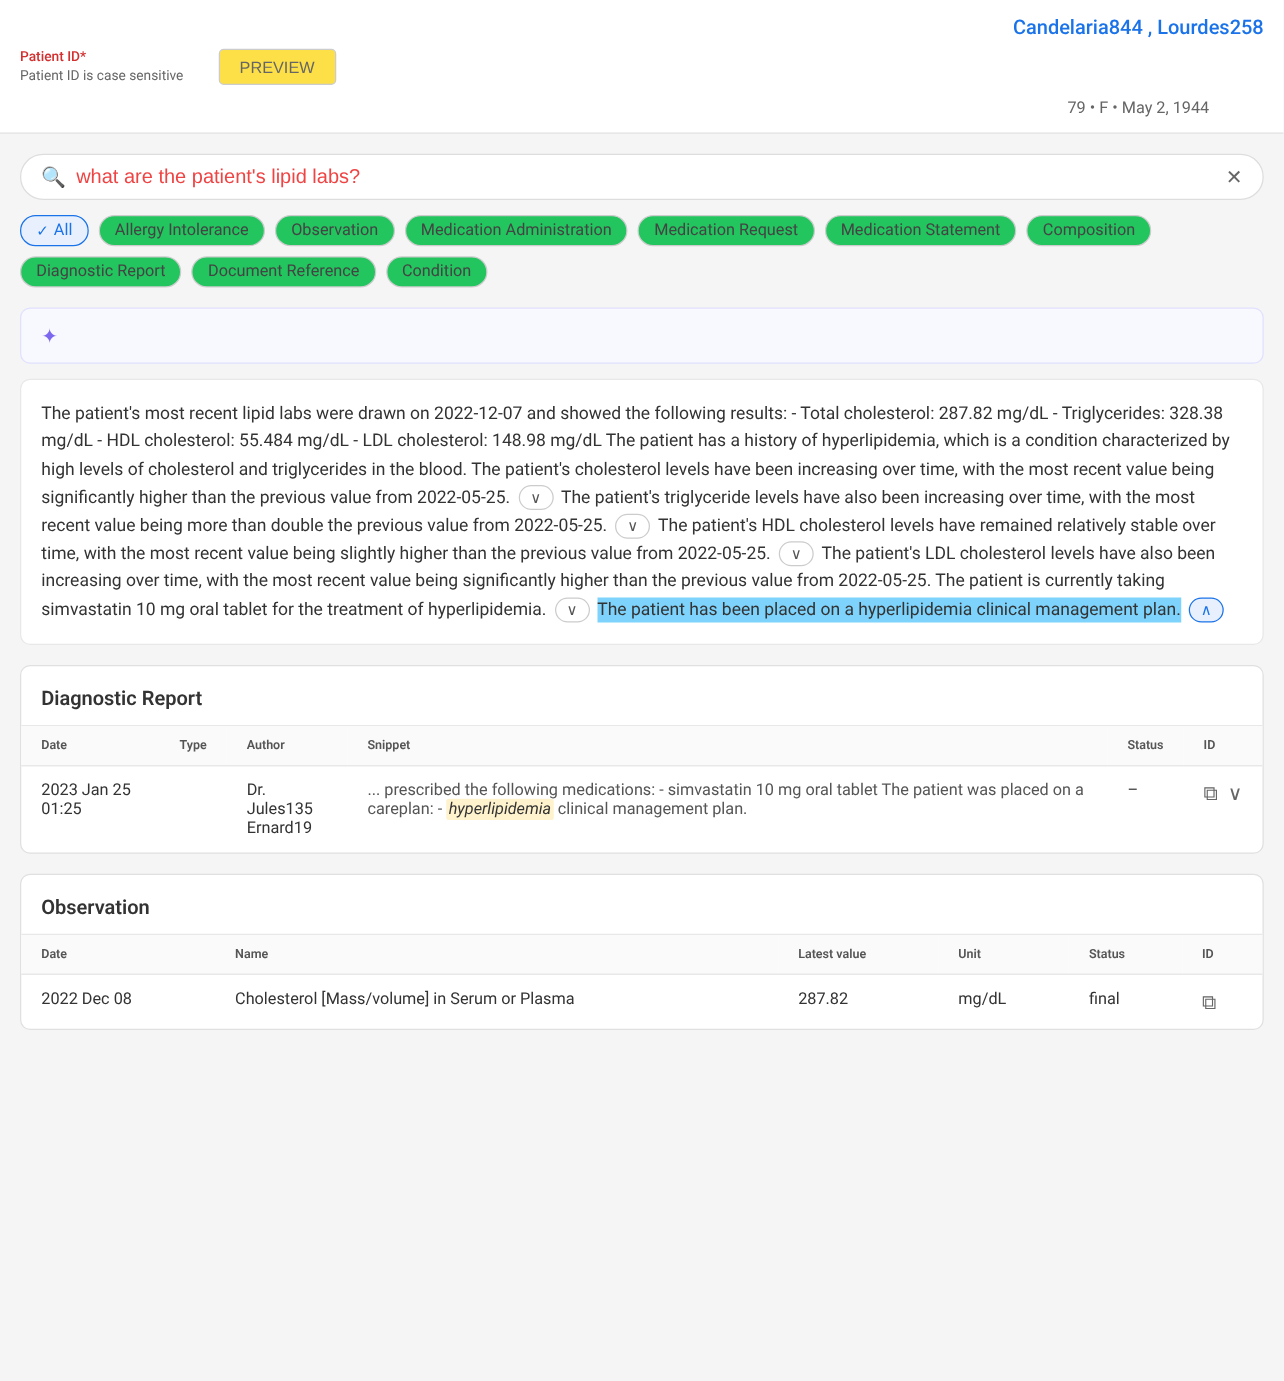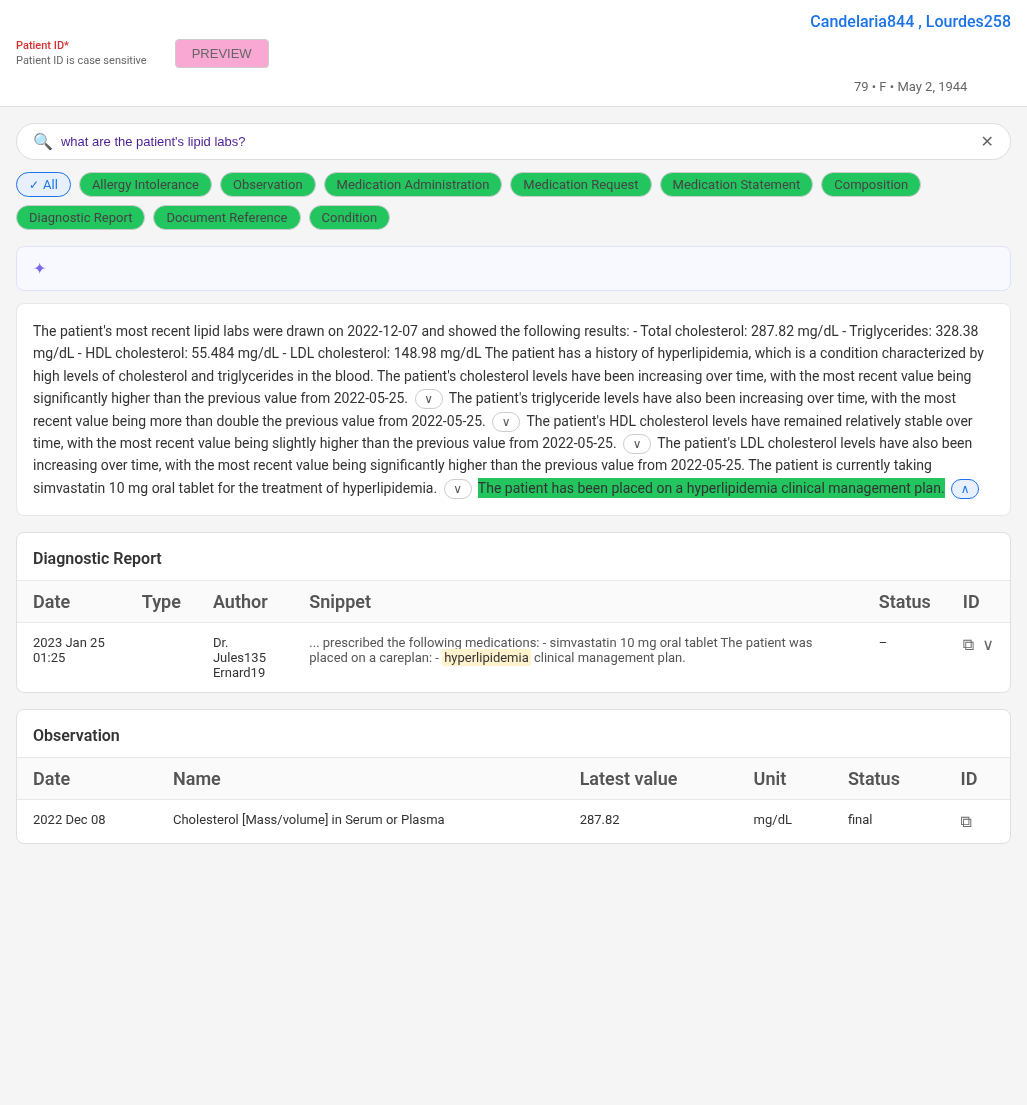--- a/index.html
+++ b/index.html
@@ -45,21 +45,21 @@
       color: #333;
     }
 
     .patient-id-hint {
       font-size: 11px;
       color: #666;
     }
 
     .preview-btn {
       border: 1px solid #ccc;
-      background: #f9a8d4;
+      background: #fde047;
       padding: 6px 16px;
       cursor: pointer;
       font-size: 13px;
       color: #666;
       border-radius: 4px;
     }
 
     .patient-info {
       margin-left: auto;
       text-align: center;
@@ -94,22 +94,22 @@
 
     .search-icon {
       color: #666;
       font-size: 16px;
     }
 
     .search-input {
       flex: 1;
       border: none;
       outline: none;
-      font-size: 13px;
-      color: #4c1d95;
+      font-size: 16px;
+      color: #ef4444;
     }
 
     .clear-icon {
       color: #666;
       cursor: pointer;
       font-size: 16px;
     }
 
     .filter-tags {
       display: flex;
@@ -188,21 +188,21 @@
       vertical-align: middle;
     }
 
     .expand-btn.collapse {
       background: #e8f0fe;
       border-color: #1a73e8;
       color: #1a73e8;
     }
 
     .highlighted {
-      background: #22c55e;
+      background: #7dd3fc;
       padding: 2px 0;
     }
 
     .section-card {
       background: #fff;
       border: 1px solid #e0e0e0;
       border-radius: 8px;
       margin-bottom: 16px;
       overflow: hidden;
     }
@@ -216,21 +216,21 @@
     }
 
     .data-table {
       width: 100%;
       border-collapse: collapse;
     }
 
     .data-table th {
       text-align: left;
       padding: 10px 16px;
-      font-size: 18px;
+      font-size: 10px;
       font-weight: 600;
       color: #555;
       border-bottom: 1px solid #e8e8e8;
       background: #fafafa;
     }
 
     .data-table td {
       padding: 12px 16px;
       font-size: 13px;
       color: #333;
@@ -244,20 +244,21 @@
 
     .snippet-text {
       color: #555;
       font-size: 13px;
     }
 
     .snippet-highlight {
       background: #fff3cd;
       padding: 1px 2px;
       border-radius: 2px;
+      font-style: italic;
     }
 
     .dash-cell {
       color: #999;
     }
 
     .copy-icon, .expand-row-icon {
       cursor: pointer;
       color: #666;
       font-size: 16px;

